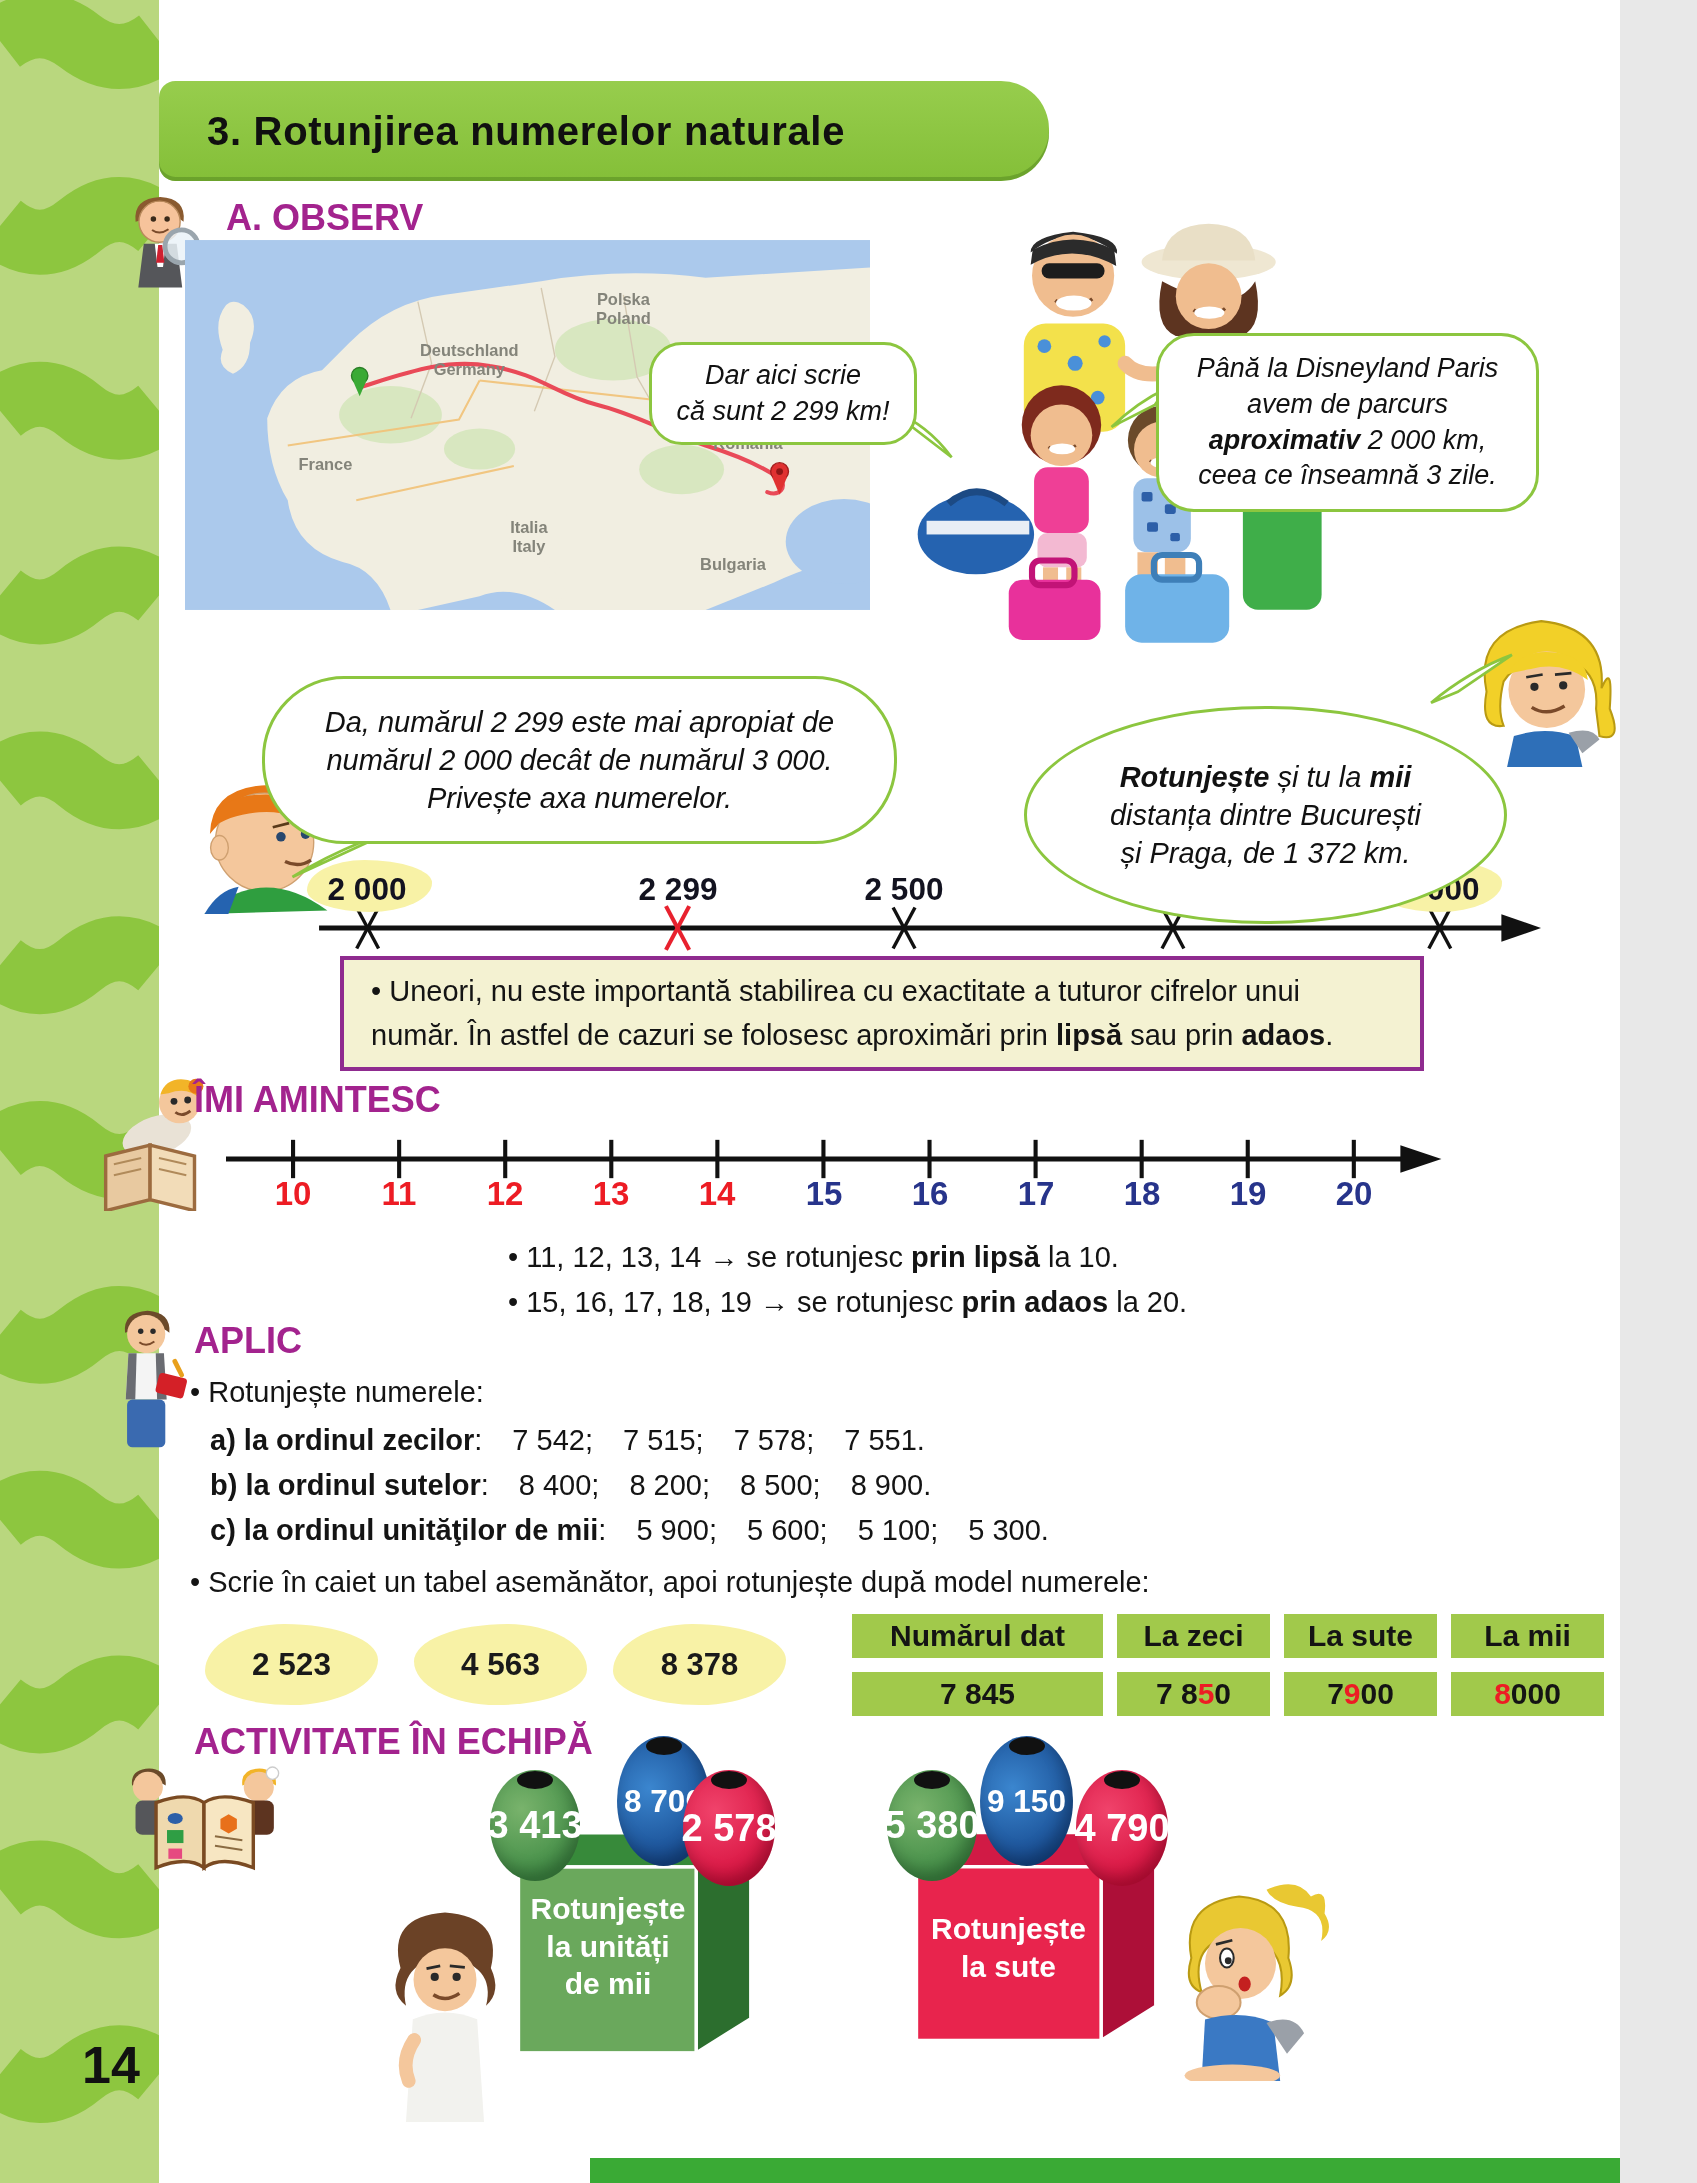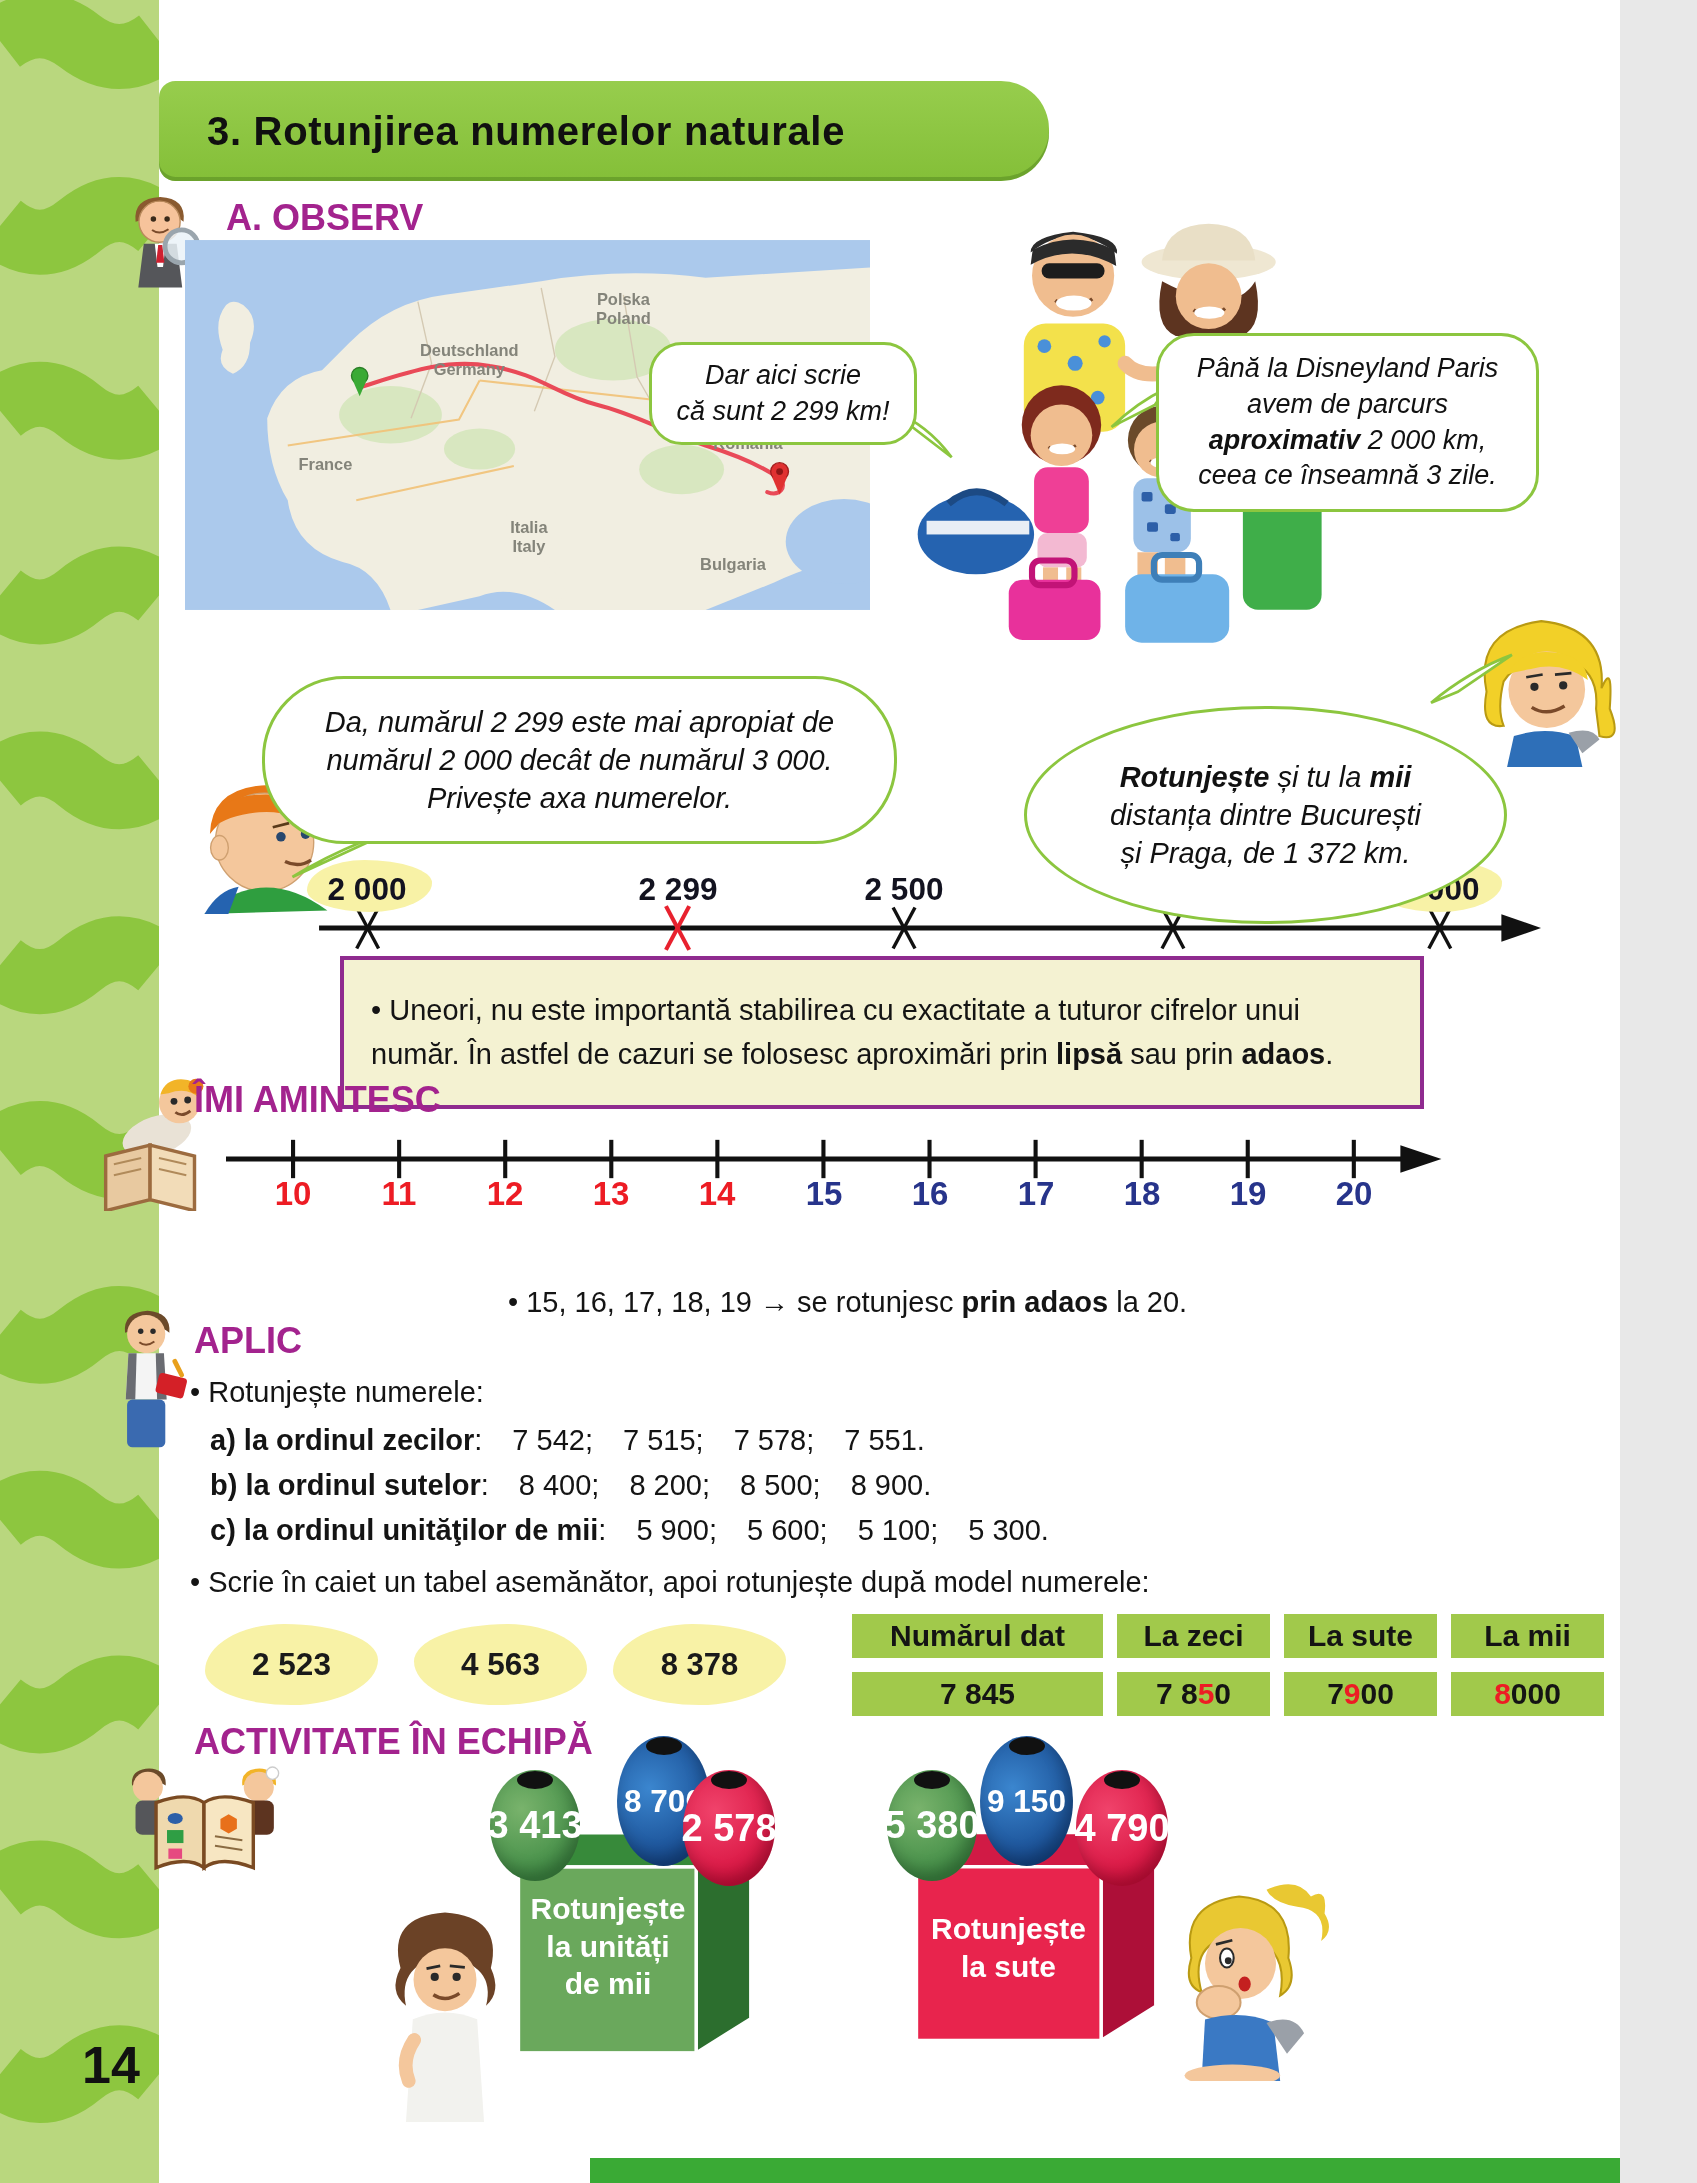--- a/index.html
+++ b/index.html
@@ -21,21 +21,21 @@
        align-items:center;text-align:center;font-style:italic;box-sizing:border-box;z-index:6;margin-top:28px;}
   .bub .ln{font-size:27px;line-height:1.32;color:#111;}
   .bub b{font-weight:bold;}
   .tailsvg{z-index:5;}
   
   .nl-lab{font-size:31.5px;font-weight:bold;color:#131320;transform:translateX(-50%);white-space:nowrap;z-index:3;}
   .blob{background:#f8f2a6;border-radius:46% 54% 50% 50%/58% 44% 56% 42%;z-index:1;}
   .nl2-lab{font-size:33px;font-weight:bold;transform:translateX(-50%);white-space:nowrap;}
   
   .notebox{left:340px;top:956px;width:1084px;background:#f4f2d2;border:4.8px solid #8f2b8f;
-           box-sizing:border-box;padding:29px 27px;font-size:29px;line-height:1.5;color:#141414;}
+           box-sizing:border-box;padding:10px 27px;font-size:29px;line-height:1.5;color:#141414;}
   .notebox b{font-weight:bold;}
   .body-t{font-size:29px;color:#141414;white-space:nowrap;}
   .body-t b{font-weight:bold;}
   .val{margin-left:30px;}
   
   .rtable{left:852px;top:1614px;display:grid;grid-template-columns:251px 153px 153px 153px;
           grid-auto-rows:44px;gap:14px;}
   .rtable .c{background:#a1c94b;display:flex;align-items:center;justify-content:center;
              font-size:30px;font-weight:bold;color:#141414;}
   .red{color:#ed1c24;}
@@ -324,20 +324,23 @@
   <div class="abs nl2-lab" style="left:505px;top:1175px;color:#ed1c24;">12</div>
   <div class="abs nl2-lab" style="left:611px;top:1175px;color:#ed1c24;">13</div>
   <div class="abs nl2-lab" style="left:717px;top:1175px;color:#ed1c24;">14</div>
   <div class="abs nl2-lab" style="left:824px;top:1175px;color:#27348b;">15</div>
   <div class="abs nl2-lab" style="left:930px;top:1175px;color:#27348b;">16</div>
   <div class="abs nl2-lab" style="left:1036px;top:1175px;color:#27348b;">17</div>
   <div class="abs nl2-lab" style="left:1142px;top:1175px;color:#27348b;">18</div>
   <div class="abs nl2-lab" style="left:1248px;top:1175px;color:#27348b;">19</div>
   <div class="abs nl2-lab" style="left:1354px;top:1175px;color:#27348b;">20</div>
 
+  <div class="abs body-t" style="left:508px;top:1241px;">
+    <span>• 11, 12, 13, 14 → se rotunjesc </span><b>prin lipsă</b><span> la 10.</span>
+  </div>
   <div class="abs body-t" style="left:508px;top:1286px;">
     <span>• 15, 16, 17, 18, 19 → se rotunjesc </span><b>prin adaos</b><span> la 20.</span>
   </div>
 
   <svg class="abs" style="left:94px;top:1304px;" width="103" height="157" viewBox="0 0 150 230">
     <path d="M45,42 Q42,12 78,10 Q112,12 110,42 Q92,26 45,42 Z" fill="#6b4a2a"></path>
     <circle cx="76" cy="44" r="28" fill="#f4c79c"></circle>
     <circle cx="68" cy="40" r="4" fill="#2a2a2a"></circle>
       <circle cx="86" cy="40" r="4" fill="#2a2a2a"></circle>
     <path d="M66,56 Q76,64 88,55" stroke="#7a4a2a" stroke-width="3" fill="none"></path>

